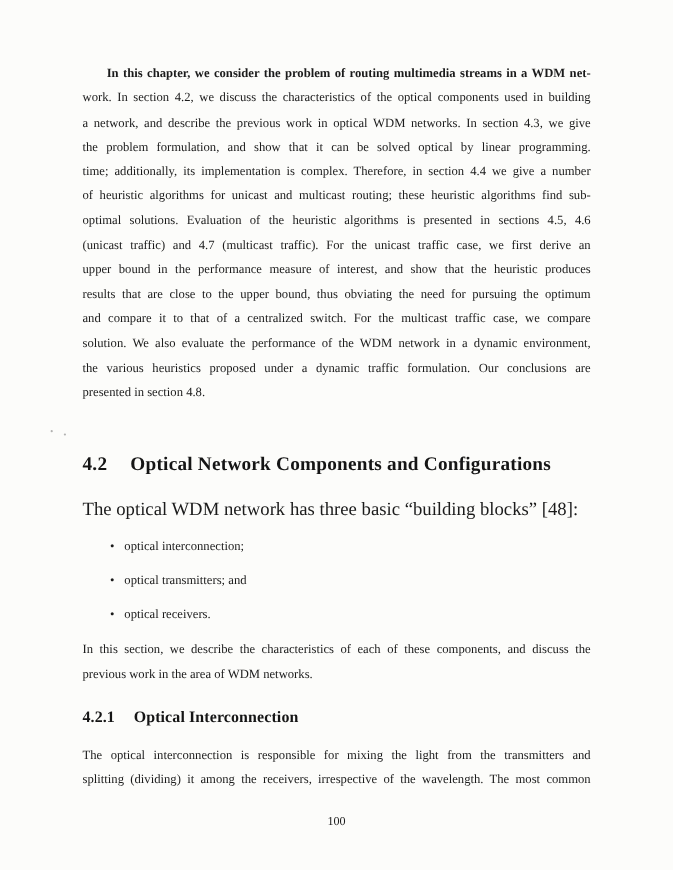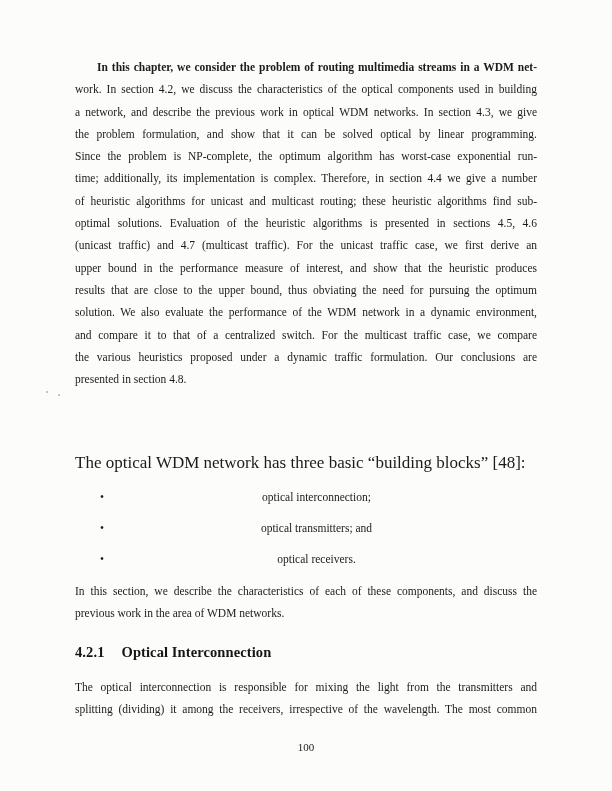--- a/index.html
+++ b/index.html
@@ -39,21 +39,21 @@
     font-size:17px;
     line-height:22.3px;
   }
 
   .bullets {
     position:absolute;
     left:100px; width:420px;
     font-size:11.5px;
     line-height:22.3px;
   }
-  .bullet-item { position:relative; padding-left:13px; margin-bottom:8.6px;text-align:center; }
+  .bullet-item { position:relative; padding-left:13px; margin-bottom:8.6px; }
   .bullet-item::before {
     content:"\2022";
     position:absolute; left:0; top:0;
     font-size:11.5px;
   }
 
   .page-num {
     position:absolute;
     left:0; width:612px; top:741px;
     text-align:center;
@@ -70,36 +70,39 @@
 </head>
 <body>
 
 <div class="sheet">
 
   <div class="para indent-first" style="top:56px">
       <div class="pline first">In this chapter, we consider the problem of routing multimedia streams in a WDM net-</div>
       <div class="pline">work. In section 4.2, we discuss the characteristics of the optical components used in building</div>
       <div class="pline">a network, and describe the previous work in optical WDM networks. In section 4.3, we give</div>
       <div class="pline">the problem formulation, and show that it can be solved optical by linear programming.</div>
-      <div class="pline">Since the problem is NP-complete, the optimum algorithm has worst-case exponential run-</div>
       <div class="pline">time; additionally, its implementation is complex. Therefore, in section 4.4 we give a number</div>
       <div class="pline">of heuristic algorithms for unicast and multicast routing; these heuristic algorithms find sub-</div>
       <div class="pline">optimal solutions. Evaluation of the heuristic algorithms is presented in sections 4.5, 4.6</div>
       <div class="pline">(unicast traffic) and 4.7 (multicast traffic). For the unicast traffic case, we first derive an</div>
       <div class="pline">upper bound in the performance measure of interest, and show that the heuristic produces</div>
       <div class="pline">results that are close to the upper bound, thus obviating the need for pursuing the optimum</div>
+      <div class="pline">and compare it to that of a centralized switch. For the multicast traffic case, we compare</div>
       <div class="pline">solution. We also evaluate the performance of the WDM network in a dynamic environment,</div>
-      <div class="pline">and compare it to that of a centralized switch. For the multicast traffic case, we compare</div>
       <div class="pline">the various heuristics proposed under a dynamic traffic formulation. Our conclusions are</div>
       <div class="pline last">presented in section 4.8.</div>
     </div>
 
   <div class="speck" style="left:46px; top:391px"></div>
   <div class="speck" style="left:58px; top:394px"></div>
 
+  <div class="heading h-sec" style="top:411px">
+    <span>4.2</span>
+    <span>Optical Network Components and Configurations</span>
+  </div>
 
   <div class="lead-line" style="top:452px">The optical WDM network has three basic “building blocks” [48]:</div>
 
   <div class="bullets" style="top:486px">
       <div class="bullet-item first">optical interconnection;</div>
       <div class="bullet-item">optical transmitters; and</div>
       <div class="bullet-item last">optical receivers.</div>
     </div>
 
   <div class="para" style="top:580px">

